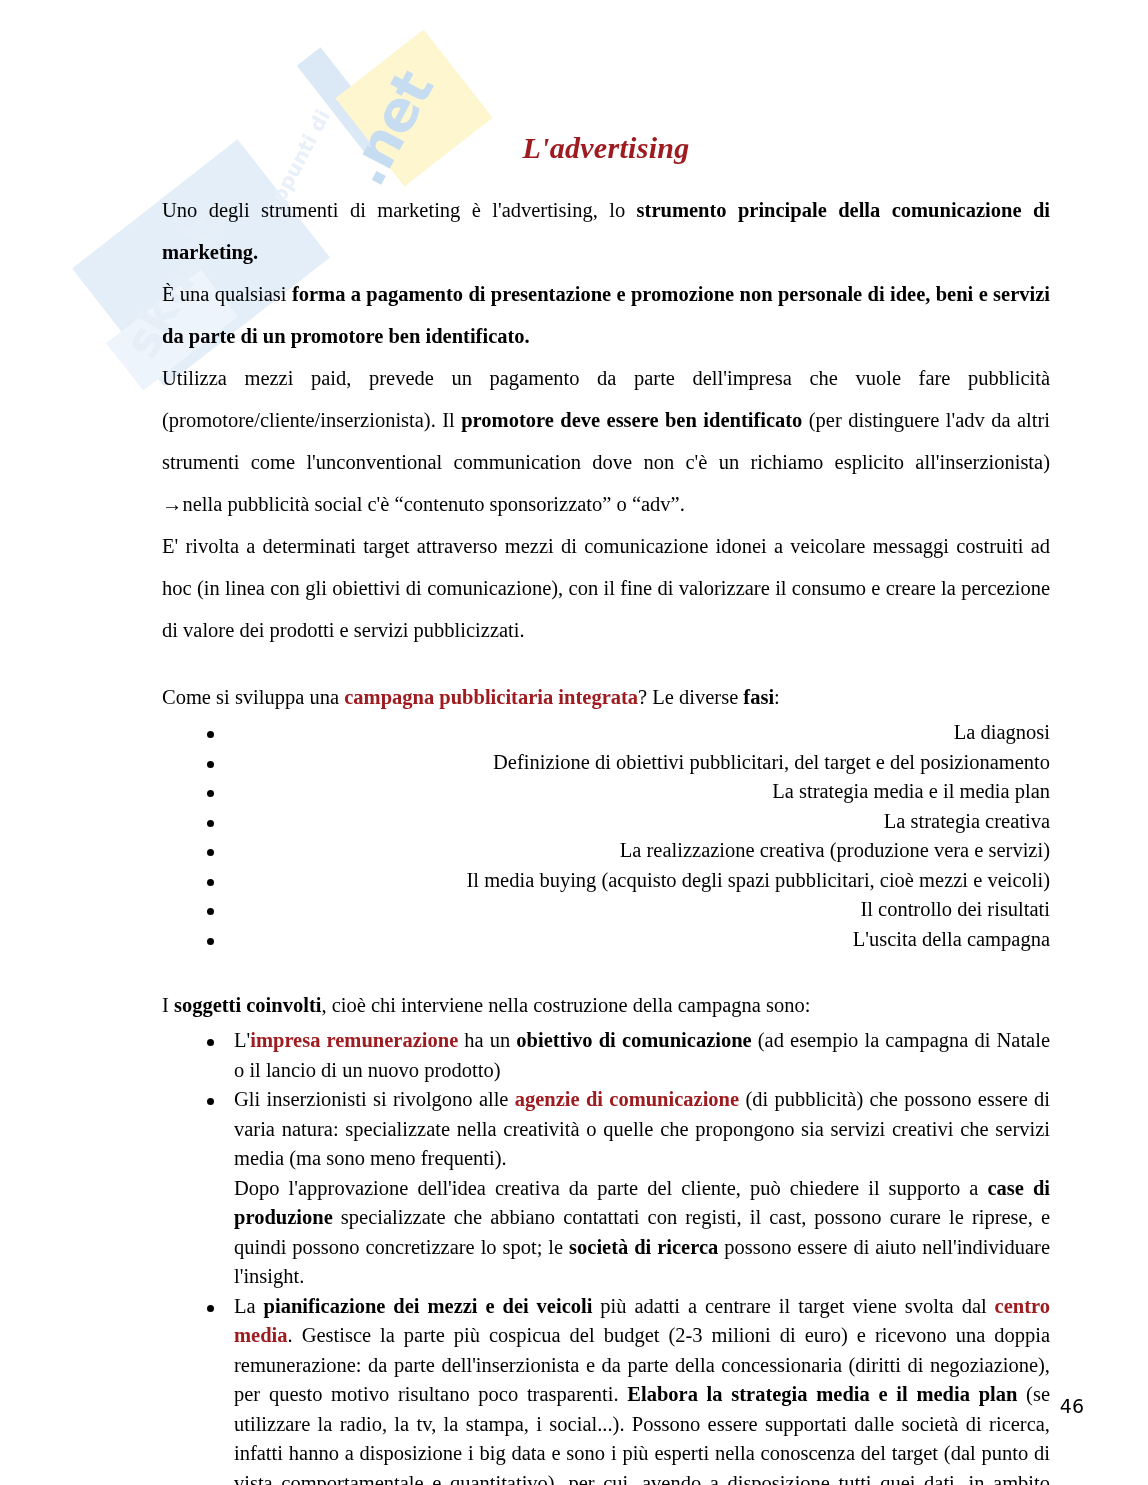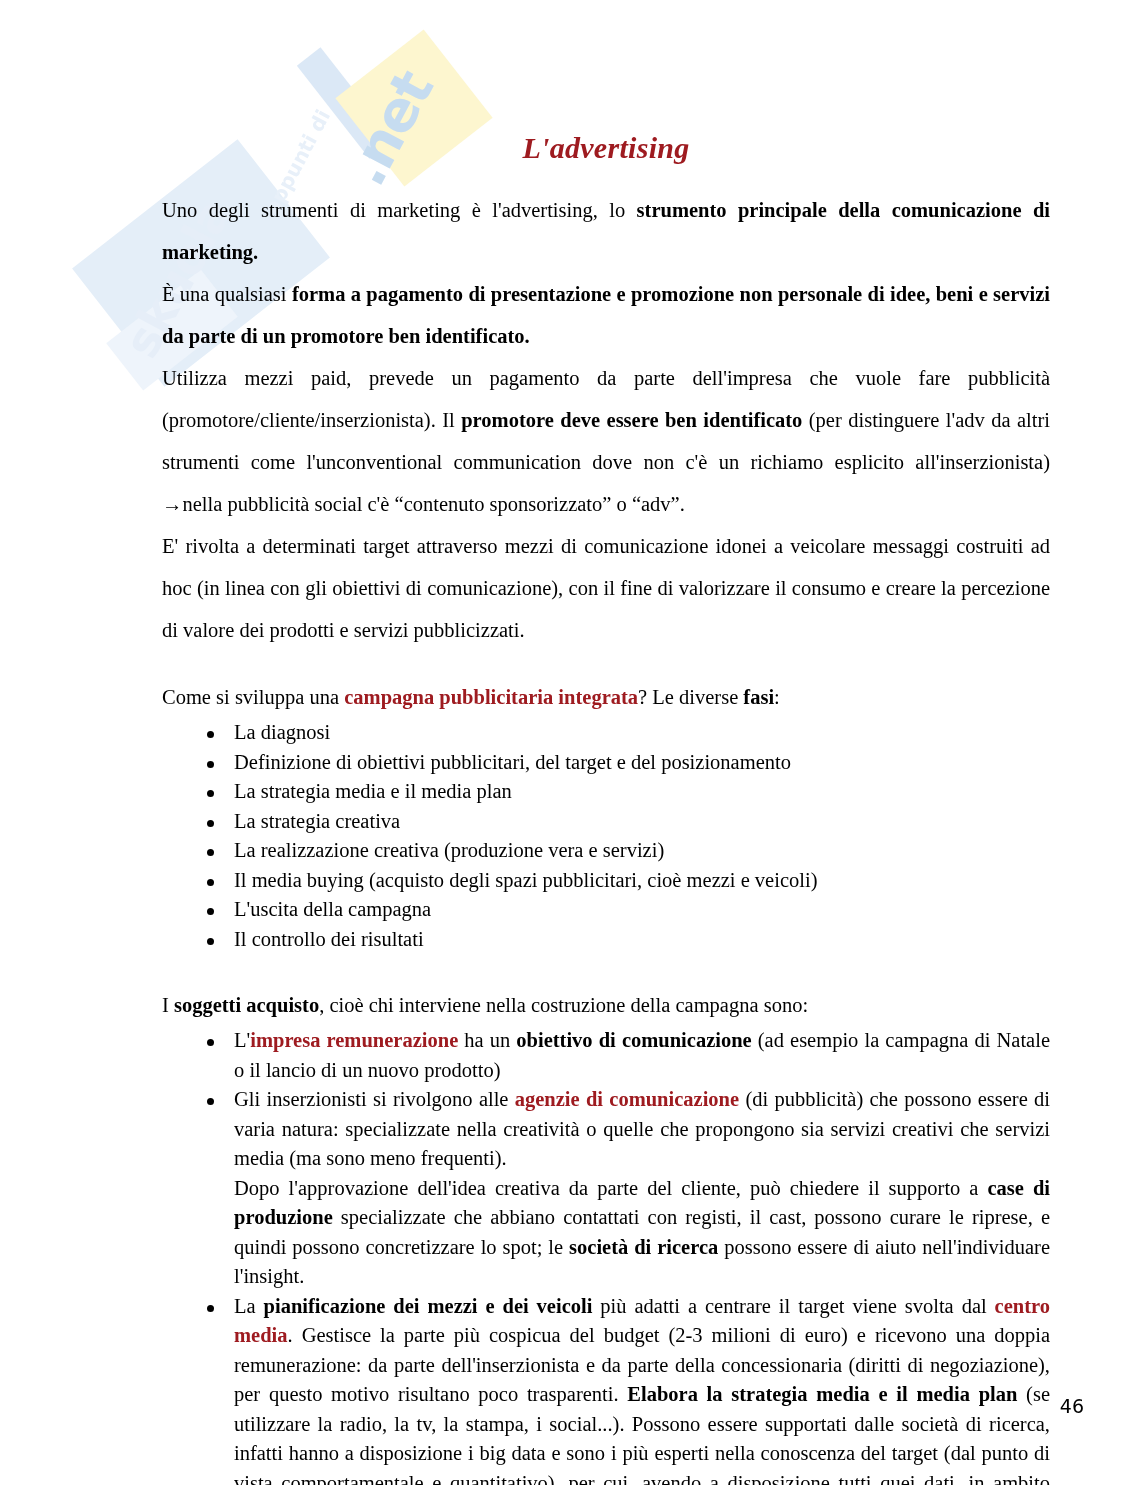--- a/index.html
+++ b/index.html
@@ -149,21 +149,21 @@
   ul.blist > li::before {
     content: "";
     position: absolute;
     left: 45px;
     top: 13px;
     width: 7px;
     height: 7px;
     background: #000;
     border-radius: 50%;
   }
-  ul.blist.tight > li { text-align: left; }
+  ul.blist.tight > li { text-align: right; }
   ul.blist > li p {
     margin: 0;
     text-align: justify;
   }
 
   .pageno {
     position: absolute;
     right: 64px;
     top: 1395px;
     font-family: "DejaVu Sans", sans-serif;
@@ -206,27 +206,27 @@
 
     <p class="para"><span>Come si sviluppa una </span><span class="r">campagna pubblicitaria integrata</span><span>? Le diverse </span><span class="b">fasi</span><span>:</span></p>
 
     <ul class="blist tight">
       <li>La diagnosi</li>
       <li>Definizione di obiettivi pubblicitari, del target e del posizionamento</li>
       <li>La strategia media e il media plan</li>
       <li>La strategia creativa</li>
       <li>La realizzazione creativa (produzione vera e servizi)</li>
       <li>Il media buying (acquisto degli spazi pubblicitari, cioè mezzi e veicoli)</li>
+      <li>Il controllo dei risultati</li>
       <li>L'uscita della campagna</li>
-      <li>Il controllo dei risultati</li>
     </ul>
 
     <div class="spacer-lg"></div>
 
-    <p class="para"><span>I </span><span class="b">soggetti acquisto</span><span>, cioè chi interviene nella costruzione della campagna sono:</span></p>
+    <p class="para"><span>I </span><span class="b">soggetti coinvolti</span><span>, cioè chi interviene nella costruzione della campagna sono:</span></p>
 
     <ul class="blist">
 
       <li>
         <p><span>L'</span><span class="r">impresa remunerazione</span><span> ha un </span><span class="b">obiettivo di comunicazione</span><span> (ad esempio la campagna di Natale o il lancio di un nuovo prodotto)</span></p>
       </li>
 
       <li>
         <p><span>Gli inserzionisti si rivolgono alle </span><span class="r">agenzie di comunicazione</span><span> (di pubblicità) che possono essere di varia natura: specializzate nella creatività o quelle che propongono sia servizi creativi che servizi media (ma sono meno frequenti).</span></p>
         <p><span>Dopo l'approvazione dell'idea creativa da parte del cliente, può chiedere il supporto a </span><span class="b">case di produzione</span><span> specializzate che abbiano contattati con registi, il cast, possono curare le riprese, e quindi possono concretizzare lo spot; le </span><span class="b">società di ricerca</span><span> possono essere di aiuto nell'individuare l'insight.</span></p>

